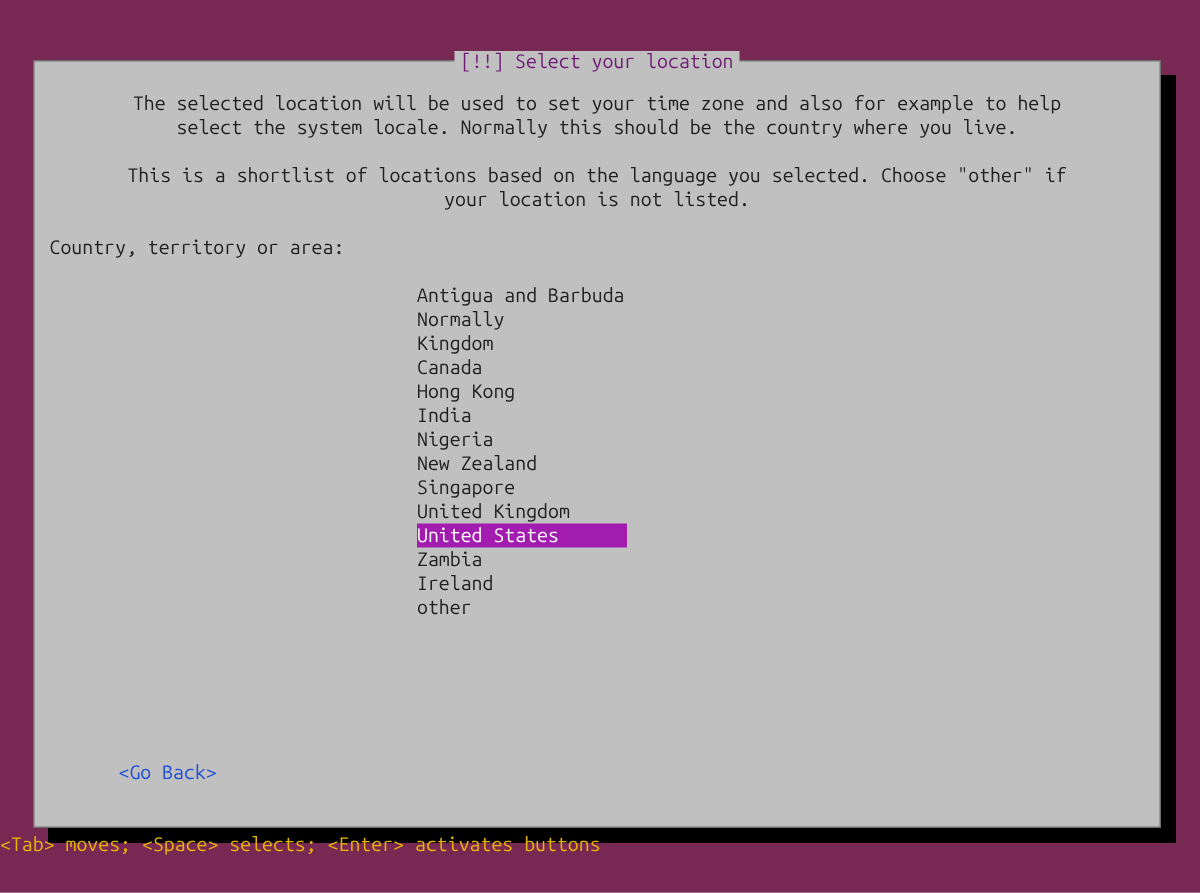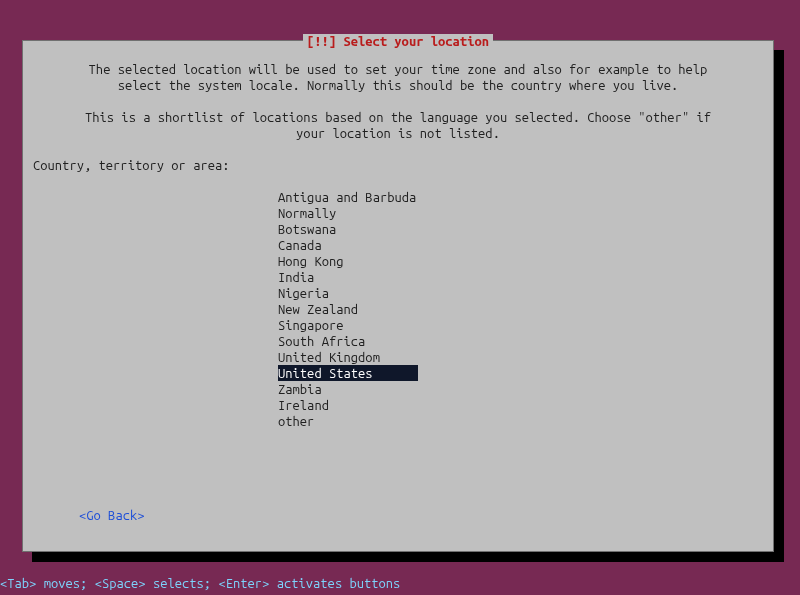--- a/index.html
+++ b/index.html
@@ -33,22 +33,21 @@
       height: 512px;
       background: #c0c0c0;
       border: 1px solid #707070;
     }
     .title-row {
       position: absolute;
       top: -8px;
       left: 0;
       width: 100%;
       text-align: center;
-      color: #b91c1c;
-      font-weight: bold;
+      color: #701a75;
     }
     .title-row span {
       background: #c0c0c0;
       padding: 0 4px;
     }
     .content {
       position: absolute;
       top: 20px;
       left: 10px;
       right: 10px;
@@ -67,64 +66,63 @@
       margin-top: 4px;
     }
     .list-item {
       height: 16px;
       line-height: 16px;
       width: 140px;
       white-space: pre;
       cursor: pointer;
     }
     .list-item.selected {
-      background: #0f172a;
+      background: #a21caf;
       color: #ffffff;
     }
     .back-button {
       position: absolute;
       left: 56px;
       bottom: 28px;
       color: #1d4ed8;
       cursor: pointer;
       margin-top: 31px;
     }
     .statusbar {
       position: absolute;
       left: 0;
-      bottom: 4px;
-      color: #7dd3fc;
+      bottom: 24px;
+      color: #eab308;
     }
   </style>
 </head>
 <body>
 
 <div class="shadow"></div>
 
 <div class="dialog">
   <div class="title-row">
     <span>[!!] Select your location</span>
   </div>
   <div class="content">
     <div class="para">The selected location will be used to set your time zone and also for example to help
 select the system locale. Normally this should be the country where you live.</div>
     <div class="para">This is a shortlist of locations based on the language you selected. Choose "other" if
 your location is not listed.</div>
     <div class="prompt">Country, territory or area:</div>
     <div class="list" id="country-list">
         <div class="list-item">Antigua and Barbuda</div>
         <div class="list-item">Normally</div>
-        <div class="list-item">Botswana</div>
+        <div class="list-item">Kingdom</div>
         <div class="list-item">Canada</div>
         <div class="list-item">Hong Kong</div>
         <div class="list-item">India</div>
         <div class="list-item">Nigeria</div>
         <div class="list-item">New Zealand</div>
         <div class="list-item">Singapore</div>
-        <div class="list-item">South Africa</div>
         <div class="list-item">United Kingdom</div>
         <div class="list-item selected">United States</div>
         <div class="list-item">Zambia</div>
         <div class="list-item">Ireland</div>
         <div class="list-item">other</div>
       </div>
   </div>
   <div class="back-button">&lt;Go Back&gt;</div>
 </div>
 

